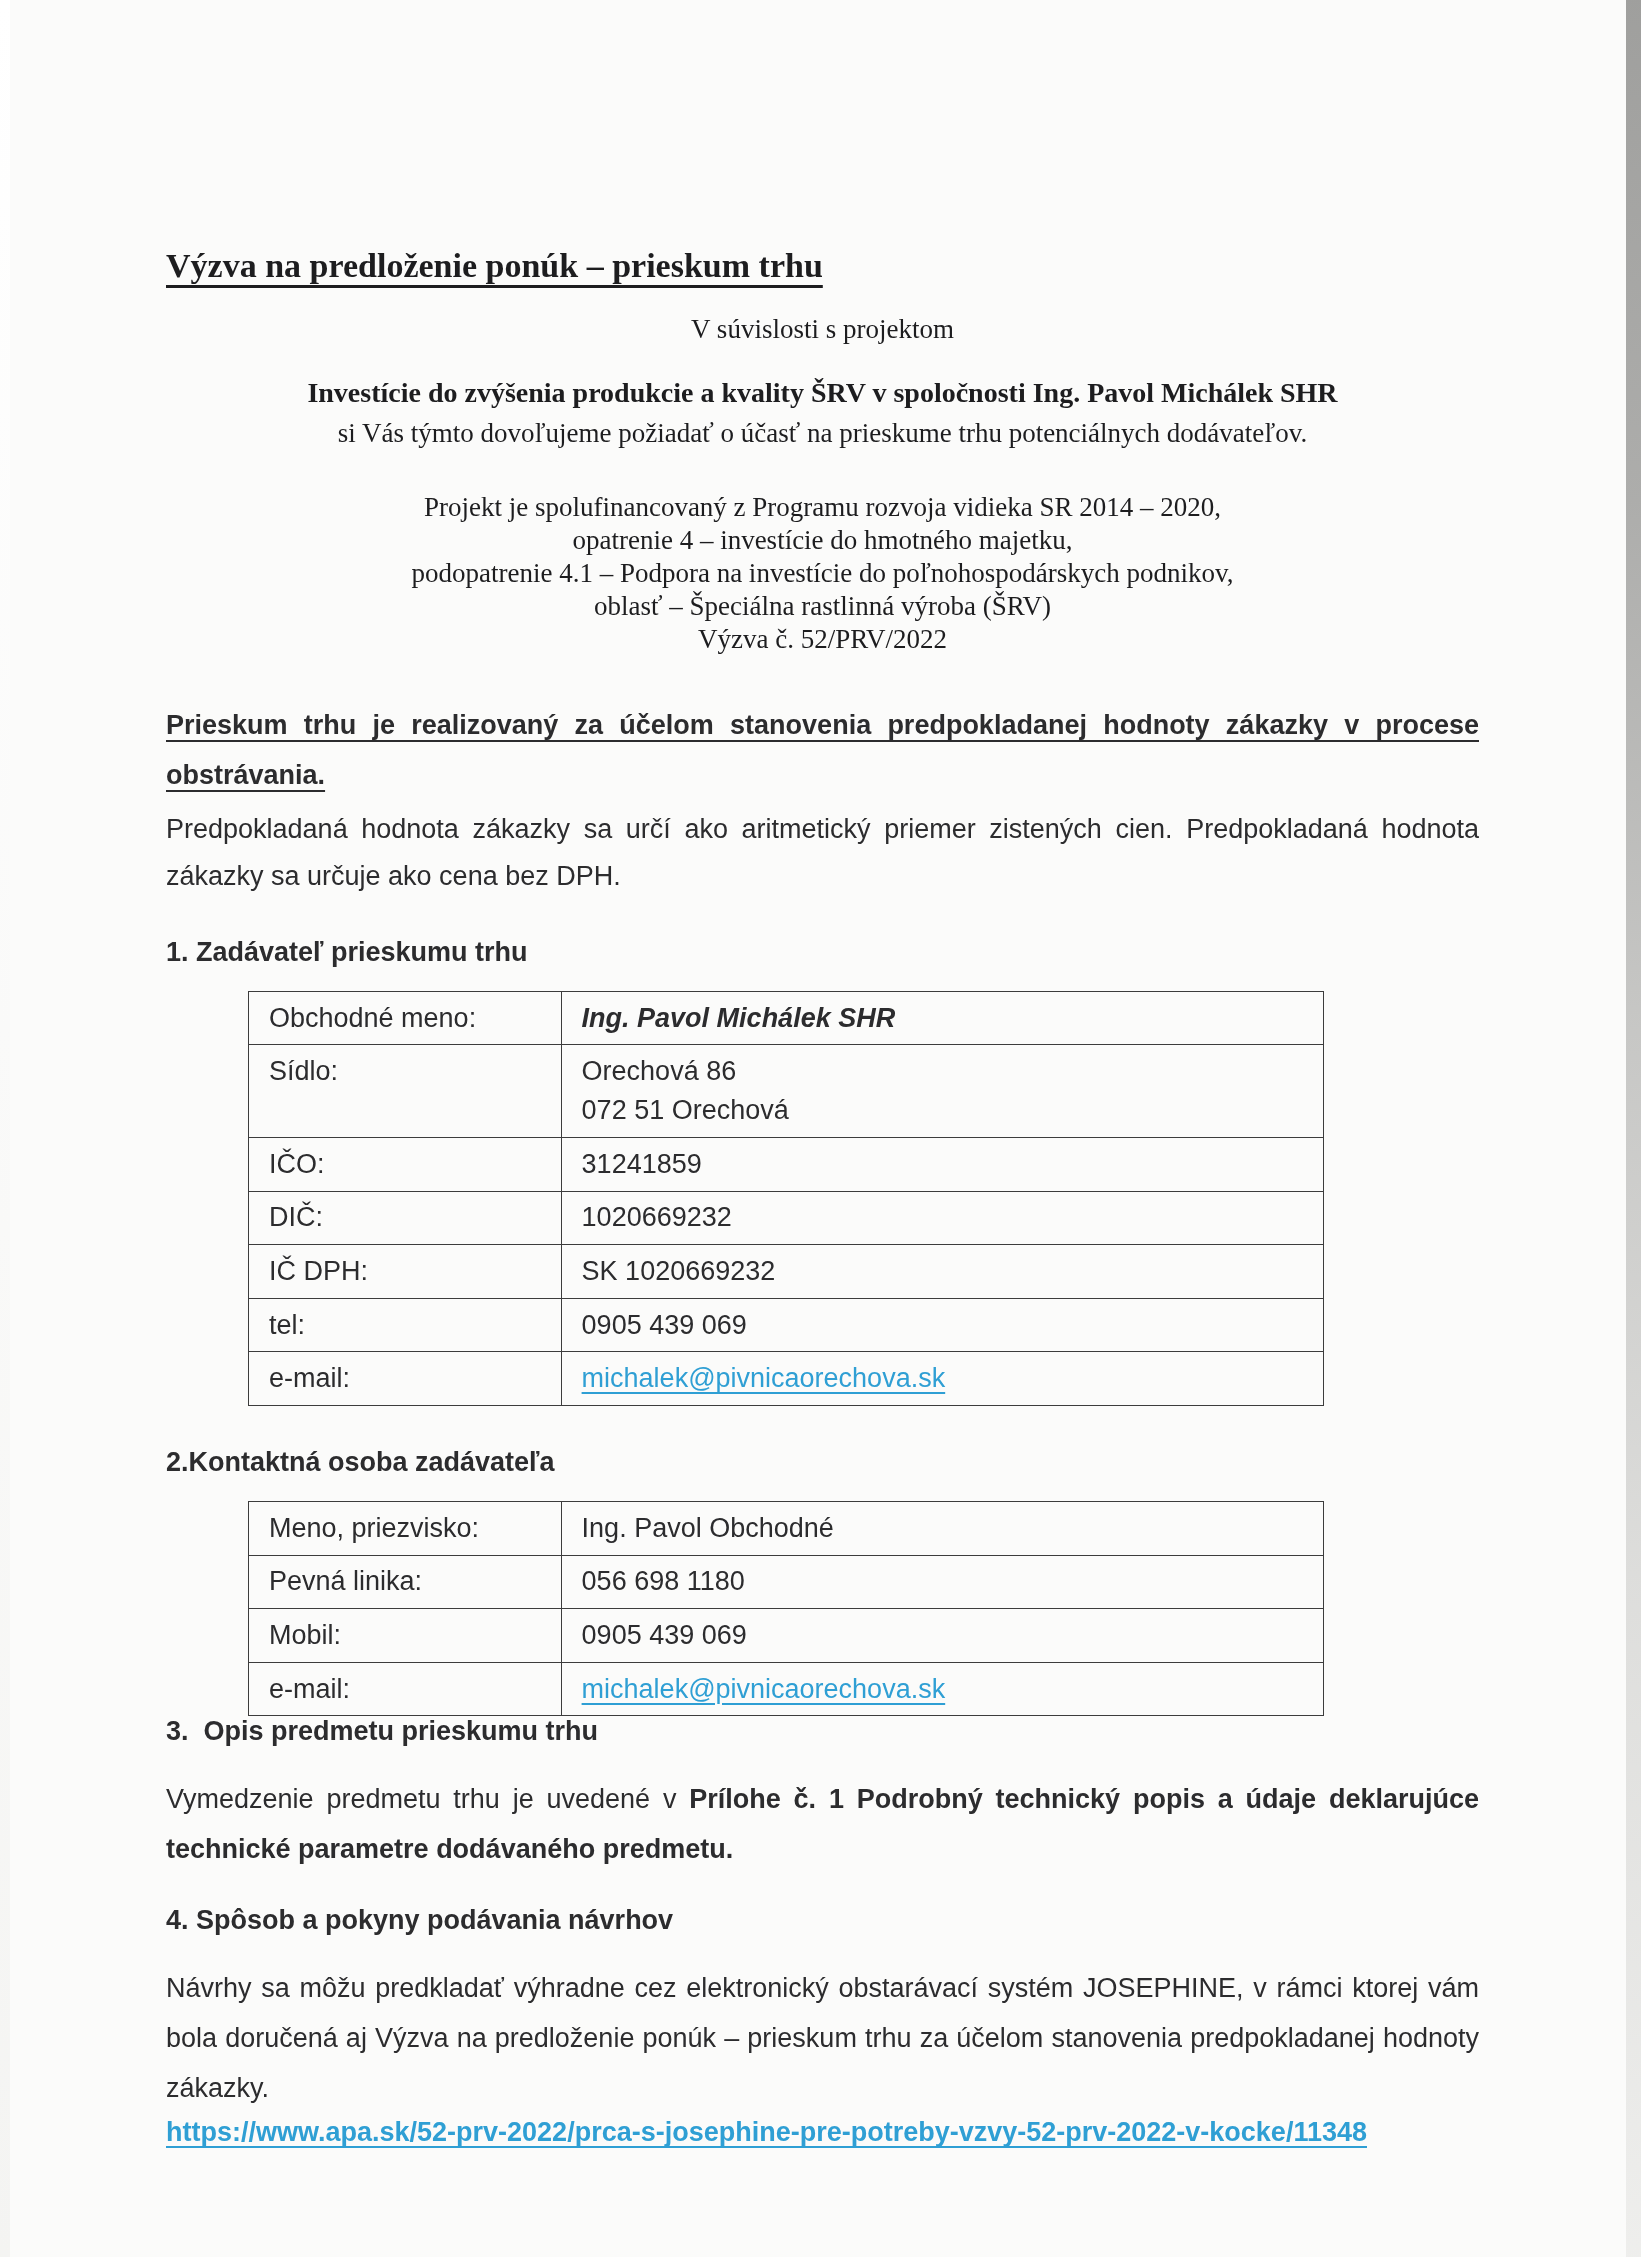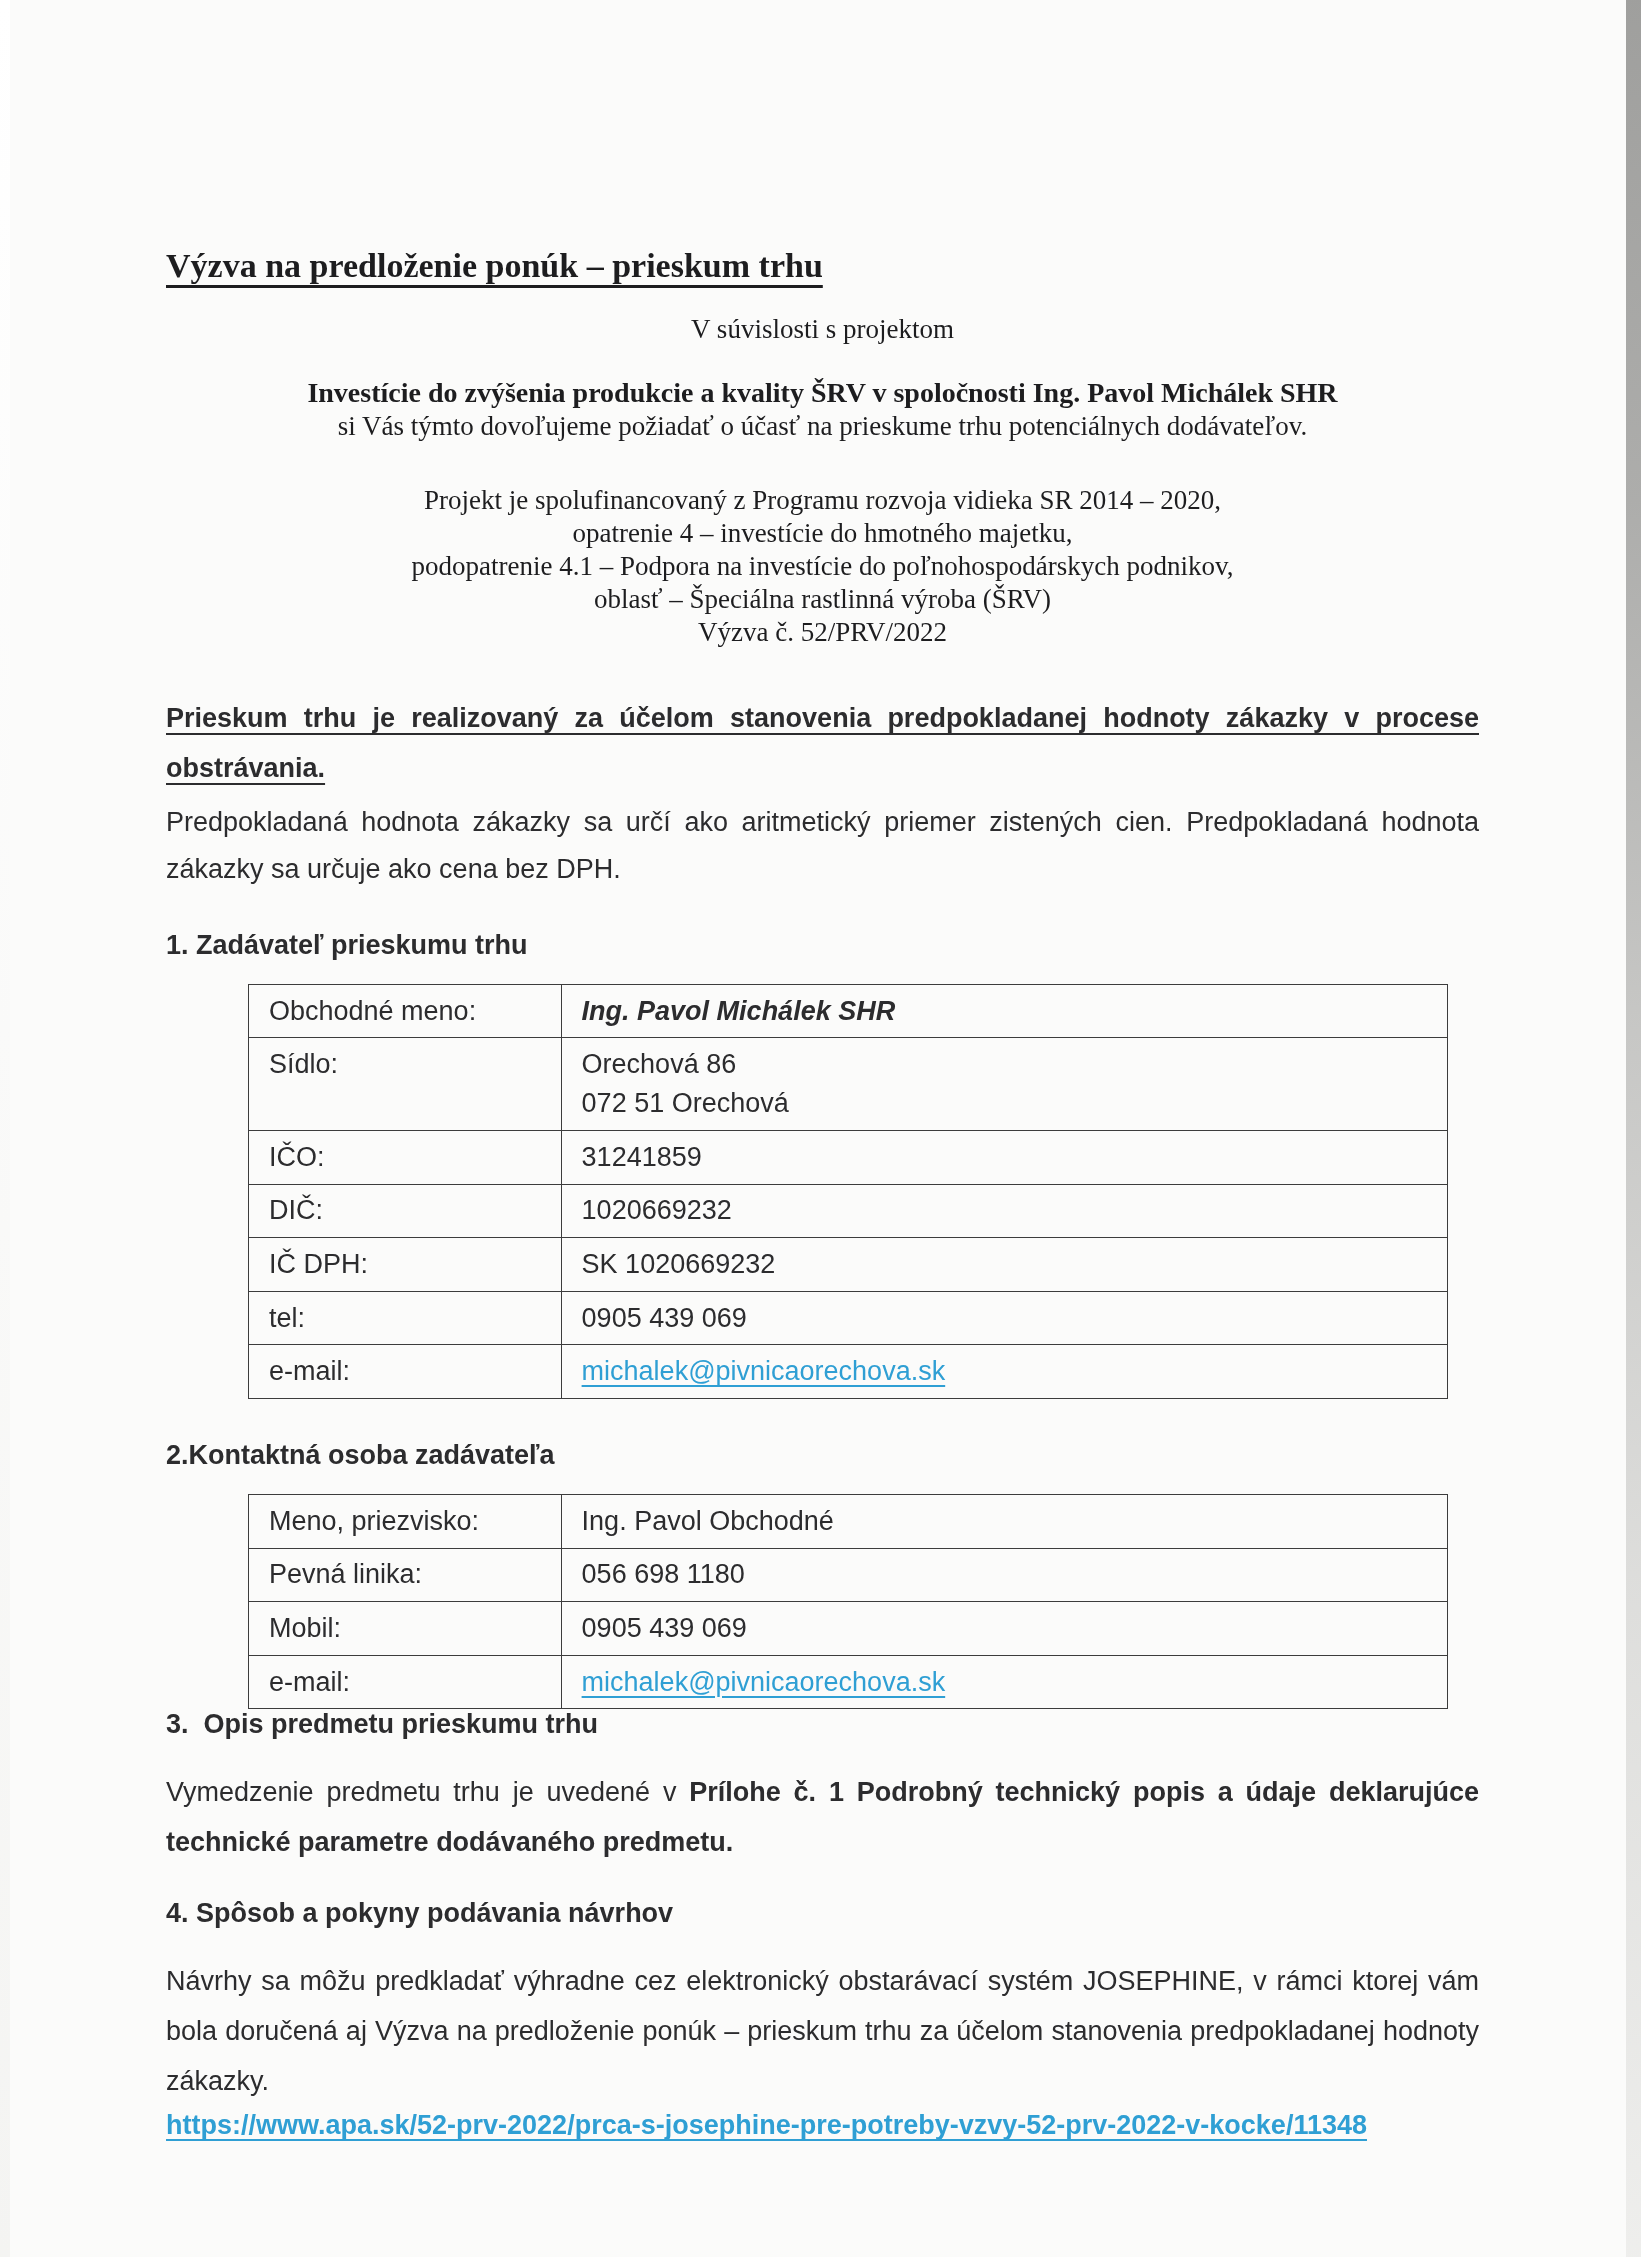--- a/index.html
+++ b/index.html
@@ -21,40 +21,40 @@
 
   
   .serif { font-family:"Liberation Serif", serif; color:#1d1d1f; }
   .doc-title {
     margin-top:247px; text-align:left;
     font-size:34px; font-weight:700;
     text-decoration:underline; text-decoration-thickness:2.9px; text-underline-offset:7.7px;
   }
   .doc-subtitle { margin-top:29px; text-align:center; font-size:27px; }
   .project-name { margin-top:32px; text-align:center; font-size:28px; font-weight:700; }
-  .invitation   { margin-top:2px; text-align:center; font-size:27px; }
+  .invitation   { margin-top:9px; text-align:center; font-size:27px; }
   .financing    { margin-top:42px; text-align:center; font-size:27px; line-height:33px; }
 
   
   .sans { color:#2c2c2e; }
   .purpose-heading {
     margin-top:44px; font-size:27px; font-weight:700; line-height:50px;
     text-align:justify; text-decoration:underline; text-decoration-thickness:2.4px; text-underline-offset:5.8px;
   }
   .purpose-body { margin-top:5.8px; font-size:27px; line-height:47px; text-align:justify; }
 
   .section-heading { font-size:27px; font-weight:700; color:#2c2c2e; white-space:pre-wrap; }
   .sh1 { margin-top:37px; }
   .sh2 { margin-top:41px; }
   .sh3 { }
   .sh4 { margin-top:31px; }
 
   table.info-table {
     margin-top:23px; margin-left:82px;
-    border-collapse:collapse; width:1200px;
+    border-collapse:collapse; width:1076px;
     font-size:27px; color:#2c2c2e;
   }
   table.info-table td {
     border:1.9px solid #3c3c3c;
     padding:6.8px 11.6px 6.8px 20px; vertical-align:top;
     line-height:39px;
   }
   td.label-col { width:280px; }
   td.value-col { padding-left:25px; }
   .bold-value { font-weight:700;font-style:italic; }

